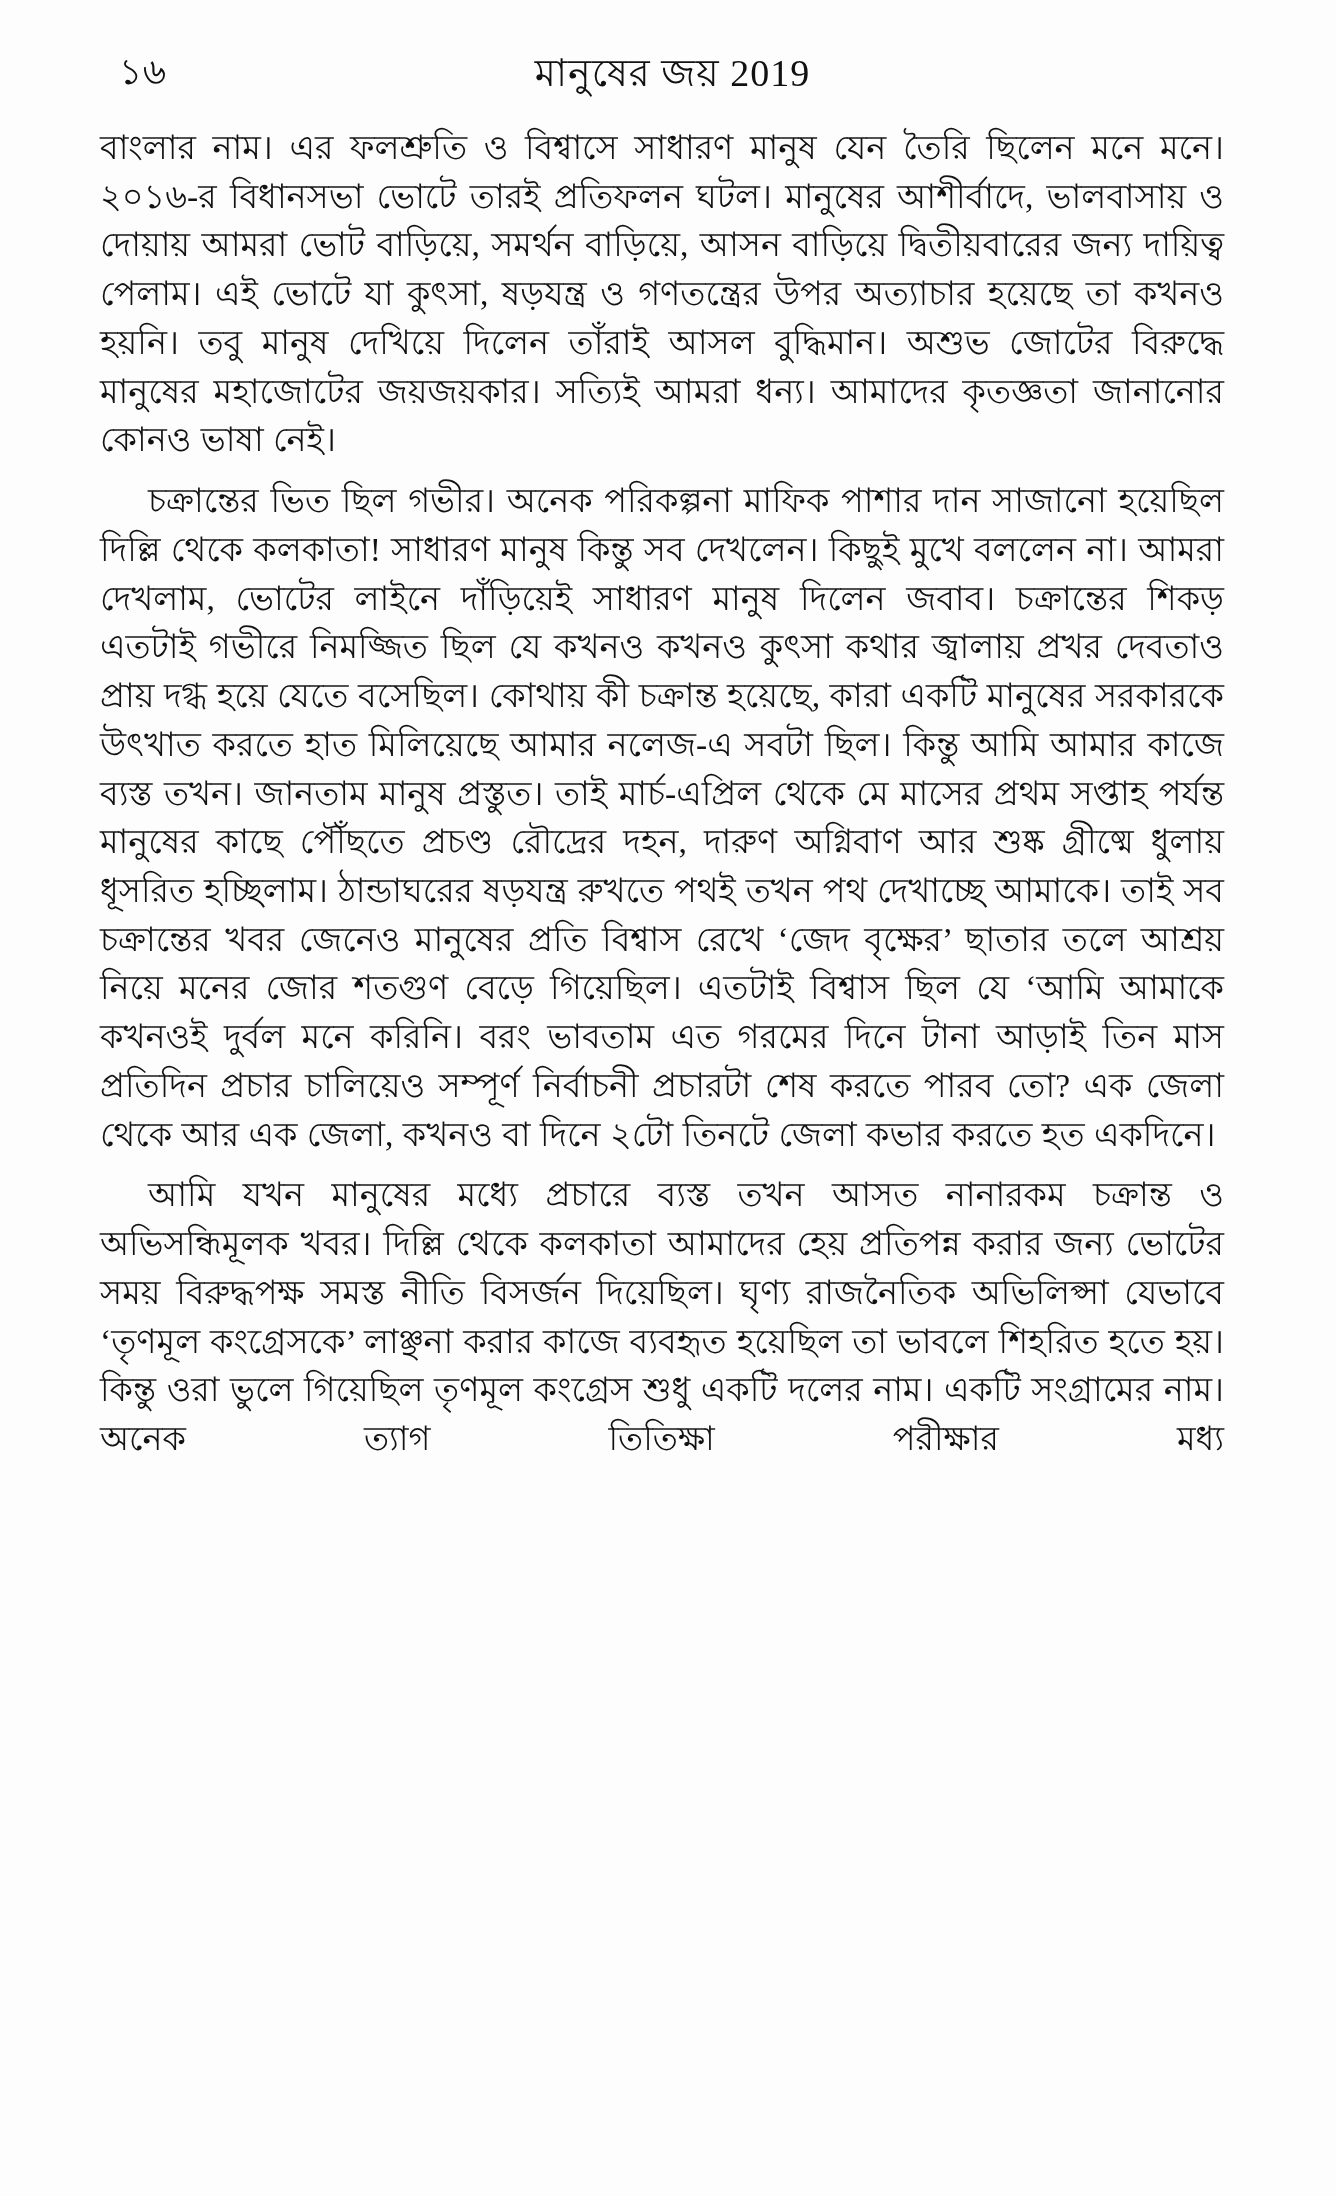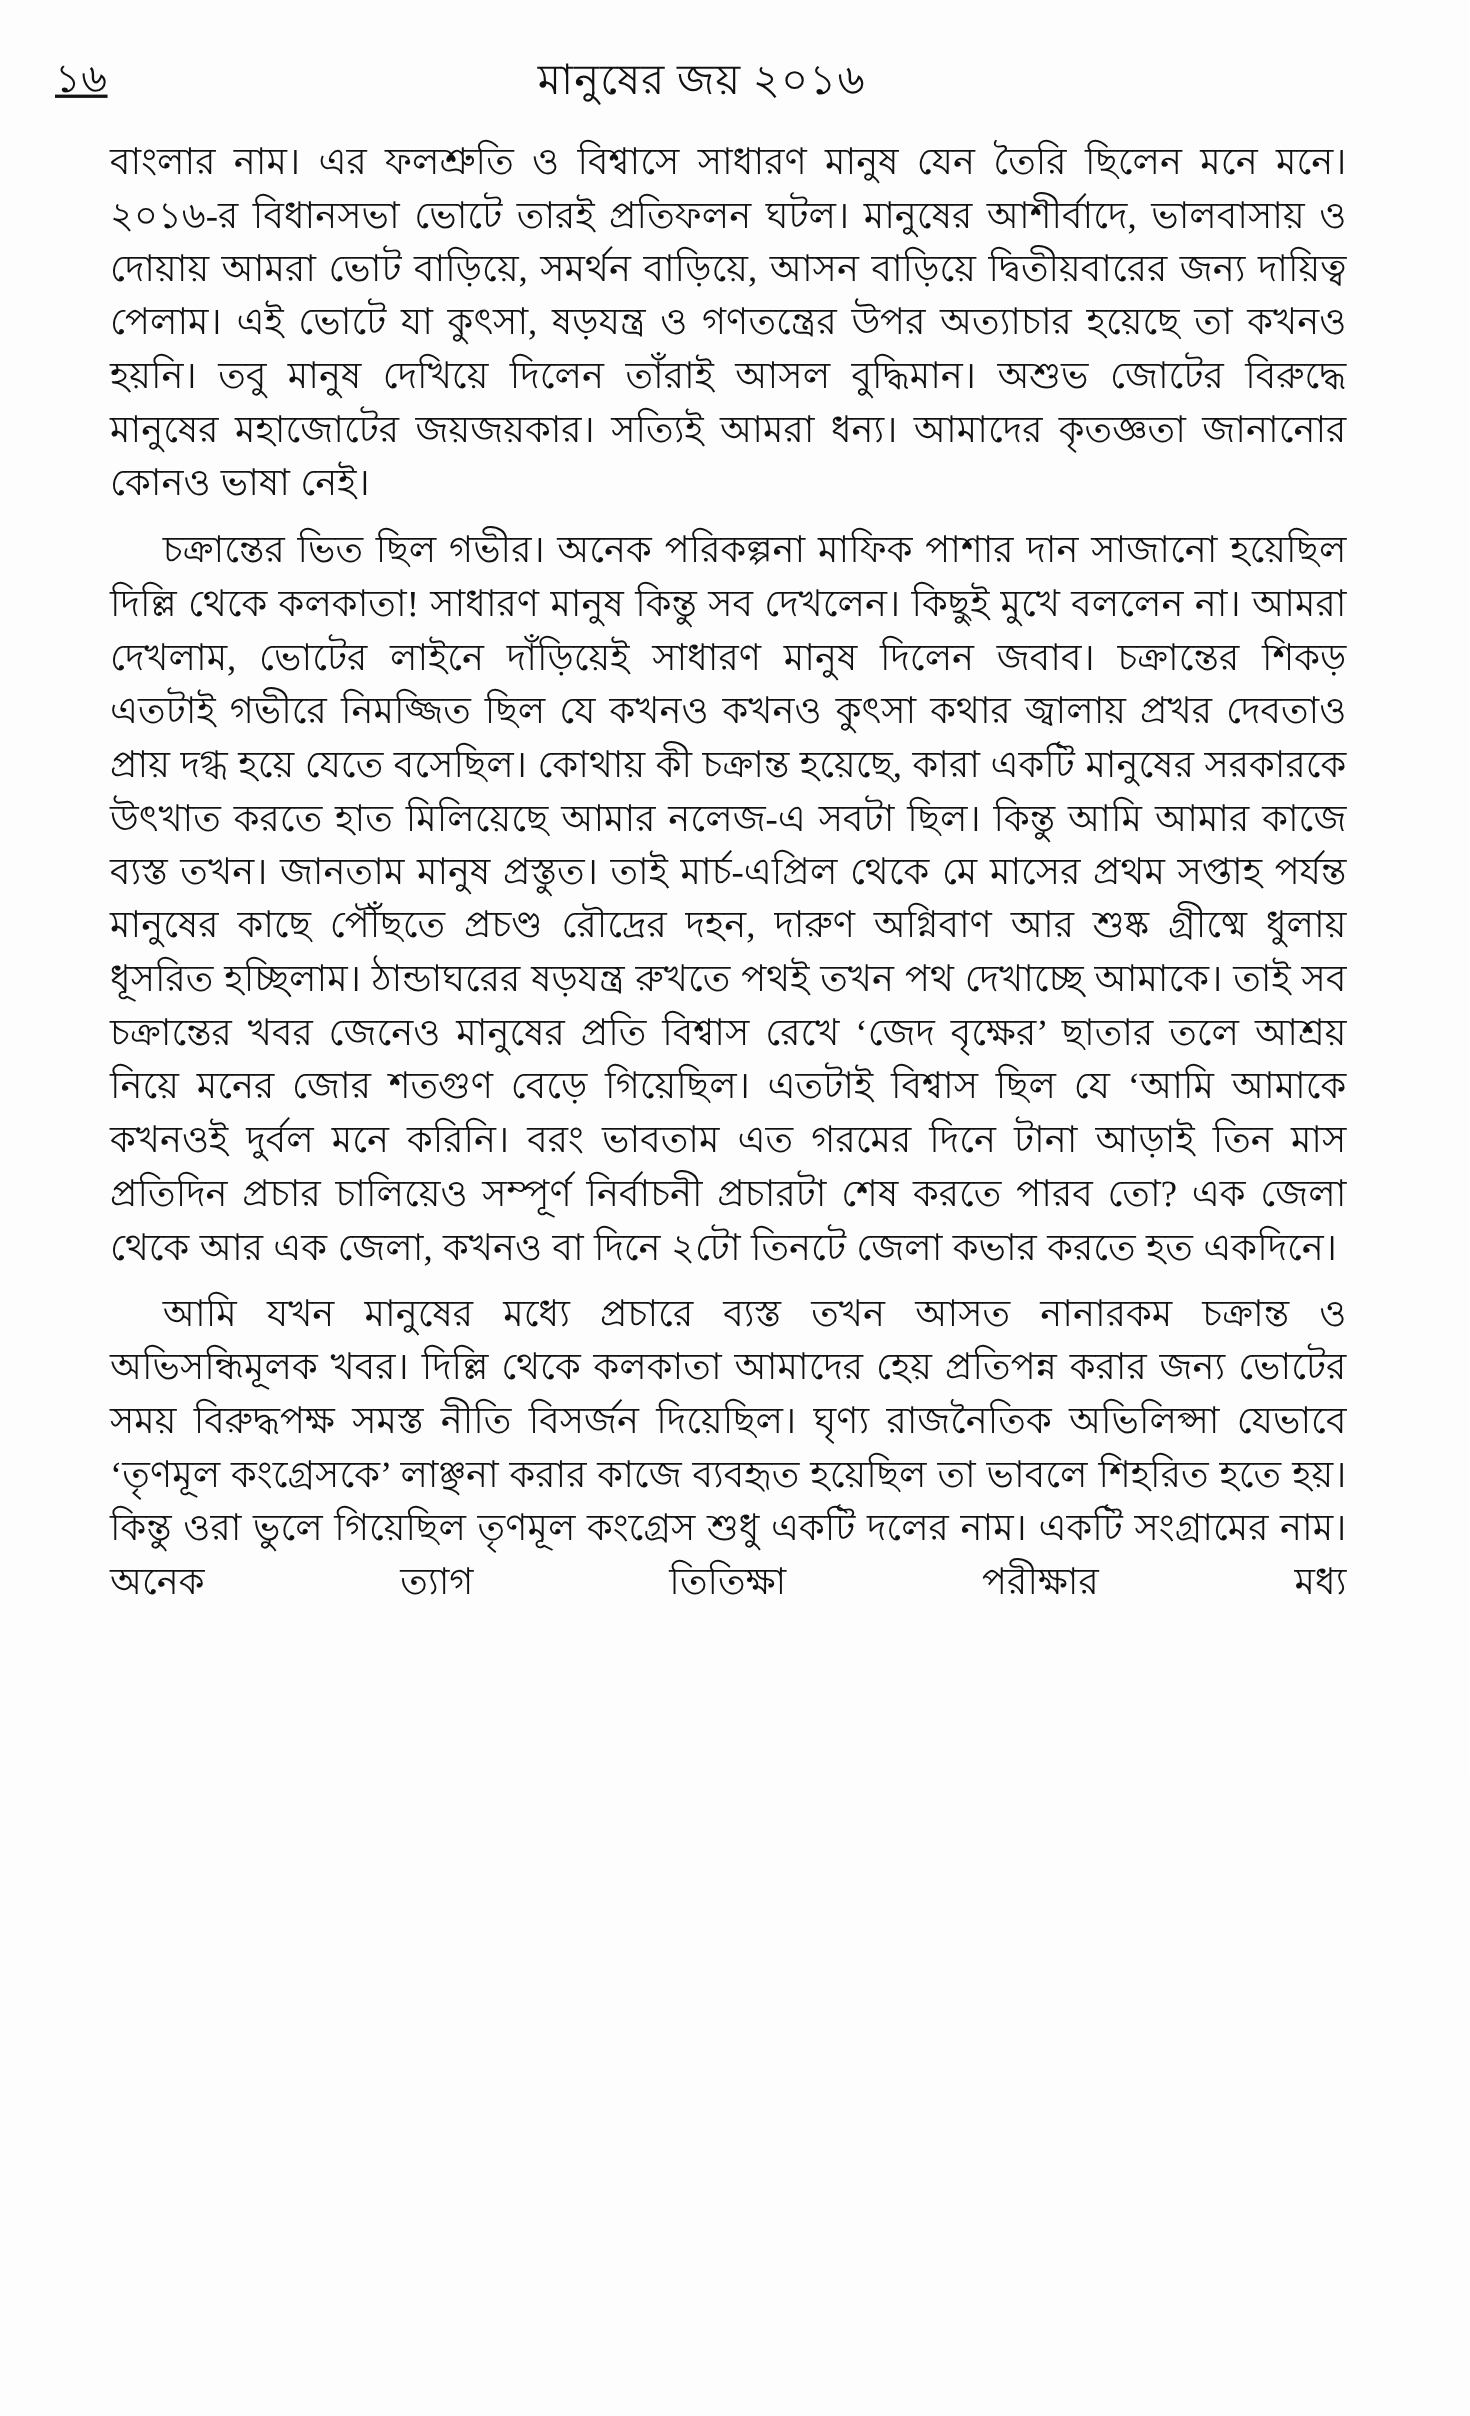--- a/index.html
+++ b/index.html
@@ -18,25 +18,24 @@
     position: relative;
     width: 1336px;
     height: 2196px;
     box-sizing: border-box;
     padding: 0;
     background: #fdfdfd;
   }
   .page-header {
     position: relative;
     height: 110px;
-    margin: 0 110px 0 50px;
+    margin: 0 110px 0 119px;
     display: flex;
     align-items: flex-end;
     justify-content: flex-start;
-    text-decoration: underline;
   }
   .folio {
     font-size: 36px;
     line-height: 1;
     letter-spacing: 0.5px;
     padding-bottom: 20px;
     color: #111;
     white-space: nowrap;
   }
   .running-title {
@@ -71,21 +70,21 @@
     text-align-last: justify;
   }
 </style>
 </head>
 <body>
 
 <div class="page">
 
   <div class="page-header">
     <div class="folio">১৬</div>
-    <div class="running-title">মানুষের জয় ২০১৬</div>
+    <div class="running-title">মানুষের জয় 2019</div>
   </div>
 
   <div class="body-col">
     <p class="para">বাংলার নাম। এর ফলশ্রুতি ও বিশ্বাসে সাধারণ মানুষ যেন তৈরি ছিলেন মনে মনে। ২০১৬-র বিধানসভা ভোটে তারই প্রতিফলন ঘটল। মানুষের আশীর্বাদে, ভালবাসায় ও দোয়ায় আমরা ভোট বাড়িয়ে, সমর্থন বাড়িয়ে, আসন বাড়িয়ে দ্বিতীয়বারের জন্য দায়িত্ব পেলাম। এই ভোটে যা কুৎসা, ষড়যন্ত্র ও গণতন্ত্রের উপর অত্যাচার হয়েছে তা কখনও হয়নি। তবু মানুষ দেখিয়ে দিলেন তাঁরাই আসল বুদ্ধিমান। অশুভ জোটের বিরুদ্ধে মানুষের মহাজোটের জয়জয়কার। সত্যিই আমরা ধন্য। আমাদের কৃতজ্ঞতা জানানোর কোনও ভাষা নেই।</p>
     <p class="para indent">চক্রান্তের ভিত ছিল গভীর। অনেক পরিকল্পনা মাফিক পাশার দান সাজানো হয়েছিল দিল্লি থেকে কলকাতা! সাধারণ মানুষ কিন্তু সব দেখলেন। কিছুই মুখে বললেন না। আমরা দেখলাম, ভোটের লাইনে দাঁড়িয়েই সাধারণ মানুষ দিলেন জবাব। চক্রান্তের শিকড় এতটাই গভীরে নিমজ্জিত ছিল যে কখনও কখনও কুৎসা কথার জ্বালায় প্রখর দেবতাও প্রায় দগ্ধ হয়ে যেতে বসেছিল। কোথায় কী চক্রান্ত হয়েছে, কারা একটি মানুষের সরকারকে উৎখাত করতে হাত মিলিয়েছে আমার নলেজ-এ সবটা ছিল। কিন্তু আমি আমার কাজে ব্যস্ত তখন। জানতাম মানুষ প্রস্তুত। তাই মার্চ-এপ্রিল থেকে মে মাসের প্রথম সপ্তাহ পর্যন্ত মানুষের কাছে পৌঁছতে প্রচণ্ড রৌদ্রের দহন, দারুণ অগ্নিবাণ আর শুষ্ক গ্রীষ্মে ধুলায় ধূসরিত হচ্ছিলাম। ঠান্ডাঘরের ষড়যন্ত্র রুখতে পথই তখন পথ দেখাচ্ছে আমাকে। তাই সব চক্রান্তের খবর জেনেও মানুষের প্রতি বিশ্বাস রেখে ‘জেদ বৃক্ষের’ ছাতার তলে আশ্রয় নিয়ে মনের জোর শতগুণ বেড়ে গিয়েছিল। এতটাই বিশ্বাস ছিল যে ‘আমি আমাকে কখনওই দুর্বল মনে করিনি। বরং ভাবতাম এত গরমের দিনে টানা আড়াই তিন মাস প্রতিদিন প্রচার চালিয়েও সম্পূর্ণ নির্বাচনী প্রচারটা শেষ করতে পারব তো? এক জেলা থেকে আর এক জেলা, কখনও বা দিনে ২টো তিনটে জেলা কভার করতে হত একদিনে।</p>
     <p class="para indent last">আমি যখন মানুষের মধ্যে প্রচারে ব্যস্ত তখন আসত নানারকম চক্রান্ত ও অভিসন্ধিমূলক খবর। দিল্লি থেকে কলকাতা আমাদের হেয় প্রতিপন্ন করার জন্য ভোটের সময় বিরুদ্ধপক্ষ সমস্ত নীতি বিসর্জন দিয়েছিল। ঘৃণ্য রাজনৈতিক অভিলিপ্সা যেভাবে ‘তৃণমূল কংগ্রেসকে’ লাঞ্ছনা করার কাজে ব্যবহৃত হয়েছিল তা ভাবলে শিহরিত হতে হয়। কিন্তু ওরা ভুলে গিয়েছিল তৃণমূল কংগ্রেস শুধু একটি দলের নাম। একটি সংগ্রামের নাম। অনেক ত্যাগ তিতিক্ষা পরীক্ষার মধ্য</p>
   </div>
 
 </div>
 

